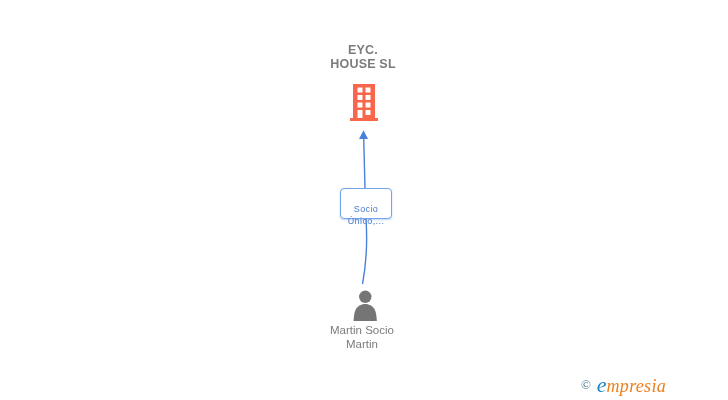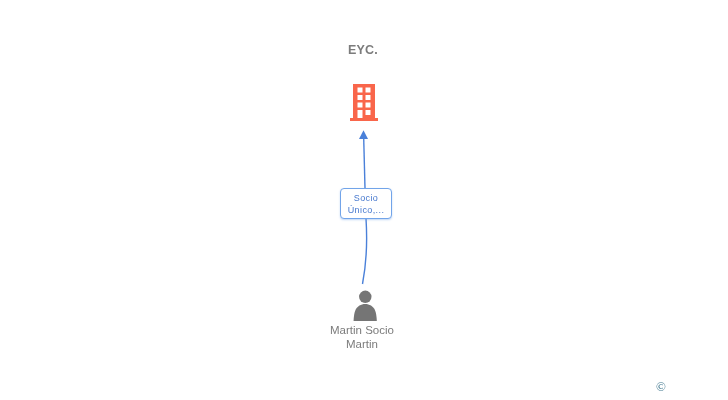--- a/index.html
+++ b/index.html
@@ -65,21 +65,21 @@
     width: 52px;
     height: 31px;
     background: #ffffff;
     border: 1.5px solid var(--box-border-blue, #72A4E9);
     border-radius: 4px;
     box-shadow: 0 1px 2px rgba(113,164,233,0.45);
     z-index: 2;
     text-align: center;
     font-size: 9px;
     line-height: 12px;
-    padding-top: 3px;
+    padding-top: 14px;
     color: var(--box-text-blue, #4678CE);
     letter-spacing: 0.4px;
     cursor: pointer;
   }
   .person-icon {
     position: absolute;
     left: 350px;
     top: 290px;
     width: 30px;
     height: 31px;
@@ -127,20 +127,21 @@
     letter-spacing: 0.3px;
   }
 </style>
 </head>
 <body>
 
 <div class="canvas">
 
   <div class="company-name node-hit">
     <div>EYC.</div>
+    <div>HOUSE SL</div>
   </div>
 
   <svg class="building-icon node-hit" viewBox="0 0 28 37" xmlns="http://www.w3.org/2000/svg">
     <rect class="bld" x="0" y="34" width="28" height="3"></rect>
     <rect class="bld" x="3" y="0" width="22" height="34"></rect>
     <rect class="win" x="7.5" y="3.5" width="5" height="5"></rect>
     <rect class="win" x="15.5" y="3.5" width="5" height="5"></rect>
     <rect class="win" x="7.5" y="11" width="5" height="5"></rect>
     <rect class="win" x="15.5" y="11" width="5" height="5"></rect>
     <rect class="win" x="7.5" y="18.5" width="5" height="5"></rect>
@@ -165,15 +166,16 @@
     <path class="silhouette" d="M15.2 14 C11 14 7.2 16.4 5.6 19.8 C4.3 22.6 3.8 26 3.6 31 L26.8 31 C26.6 26 26.1 22.6 24.8 19.8 C23.2 16.4 19.4 14 15.2 14 Z"></path>
   </svg>
 
   <div class="person-name node-hit">
     <div>Martin Socio</div>
     <div>Martin</div>
   </div>
 
   <div class="footer-logo">
     <span class="copyright-sym">©</span>
+    <span class="brand"><span class="brand-initial">e</span><span class="brand-rest">mpresia</span></span>
   </div>
 
 </div>
 
 </body></html>

